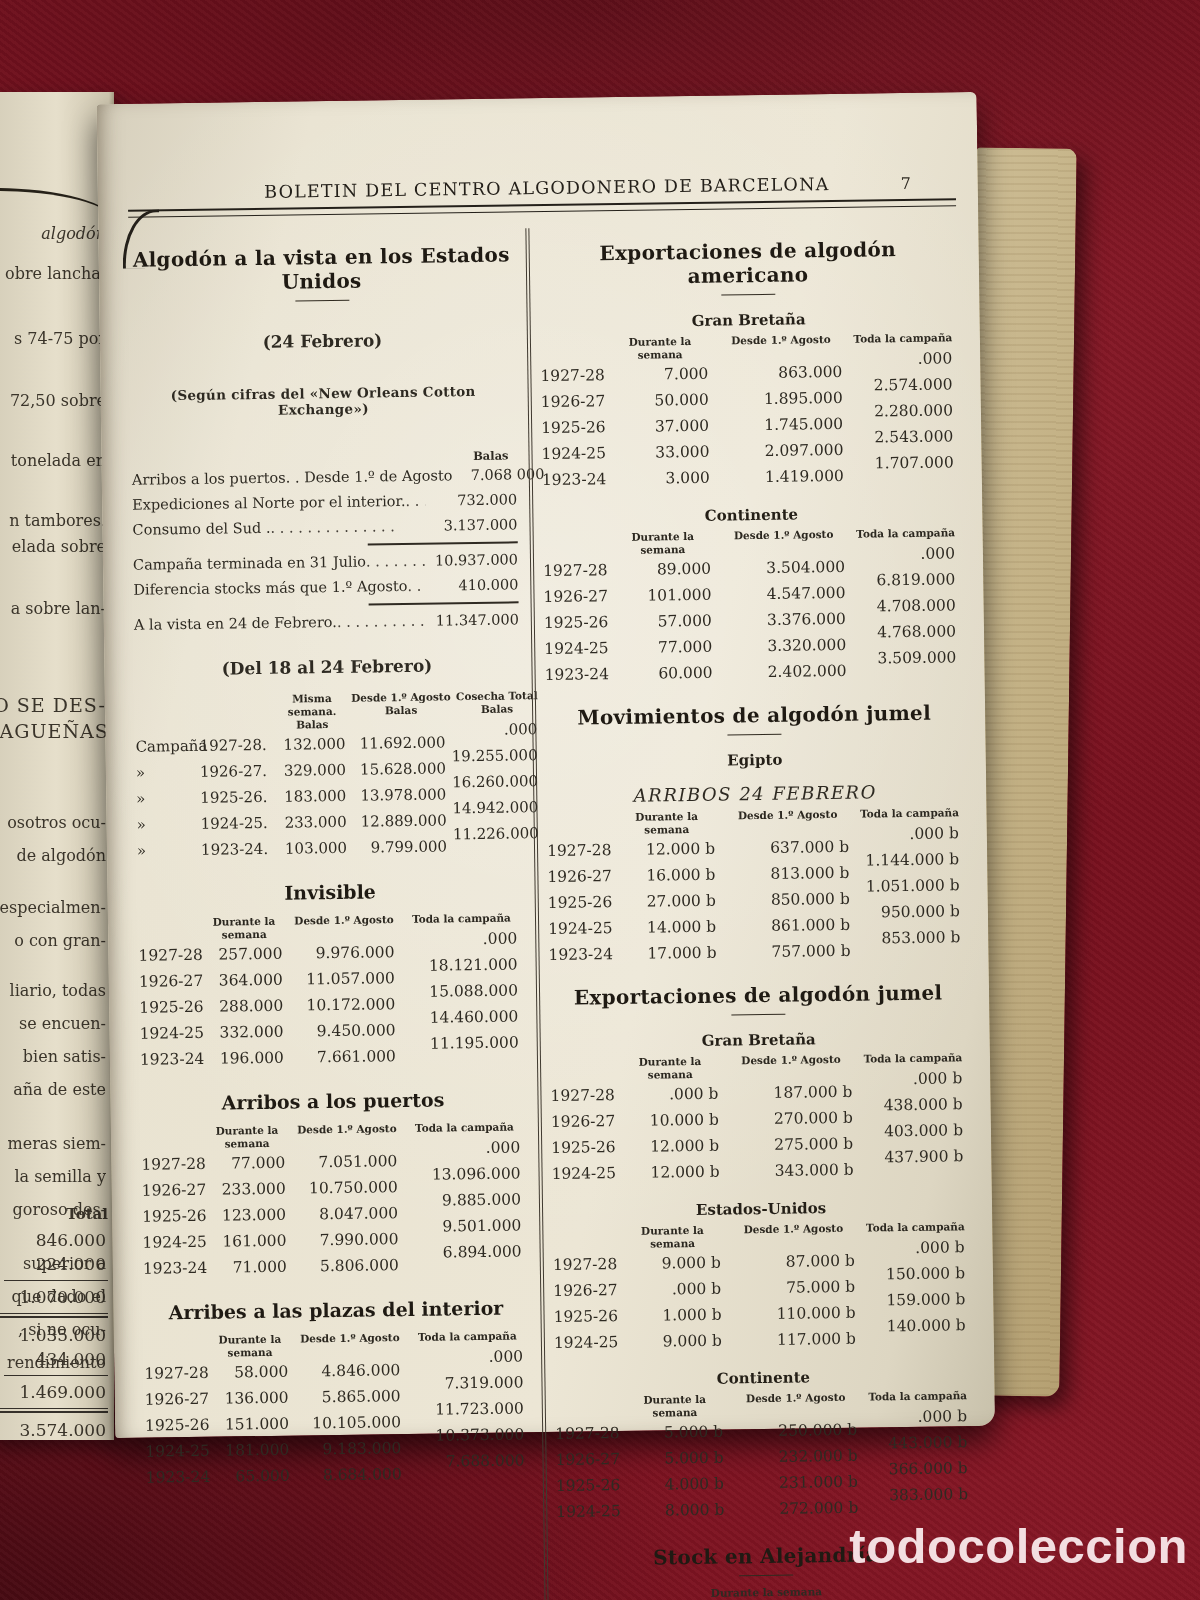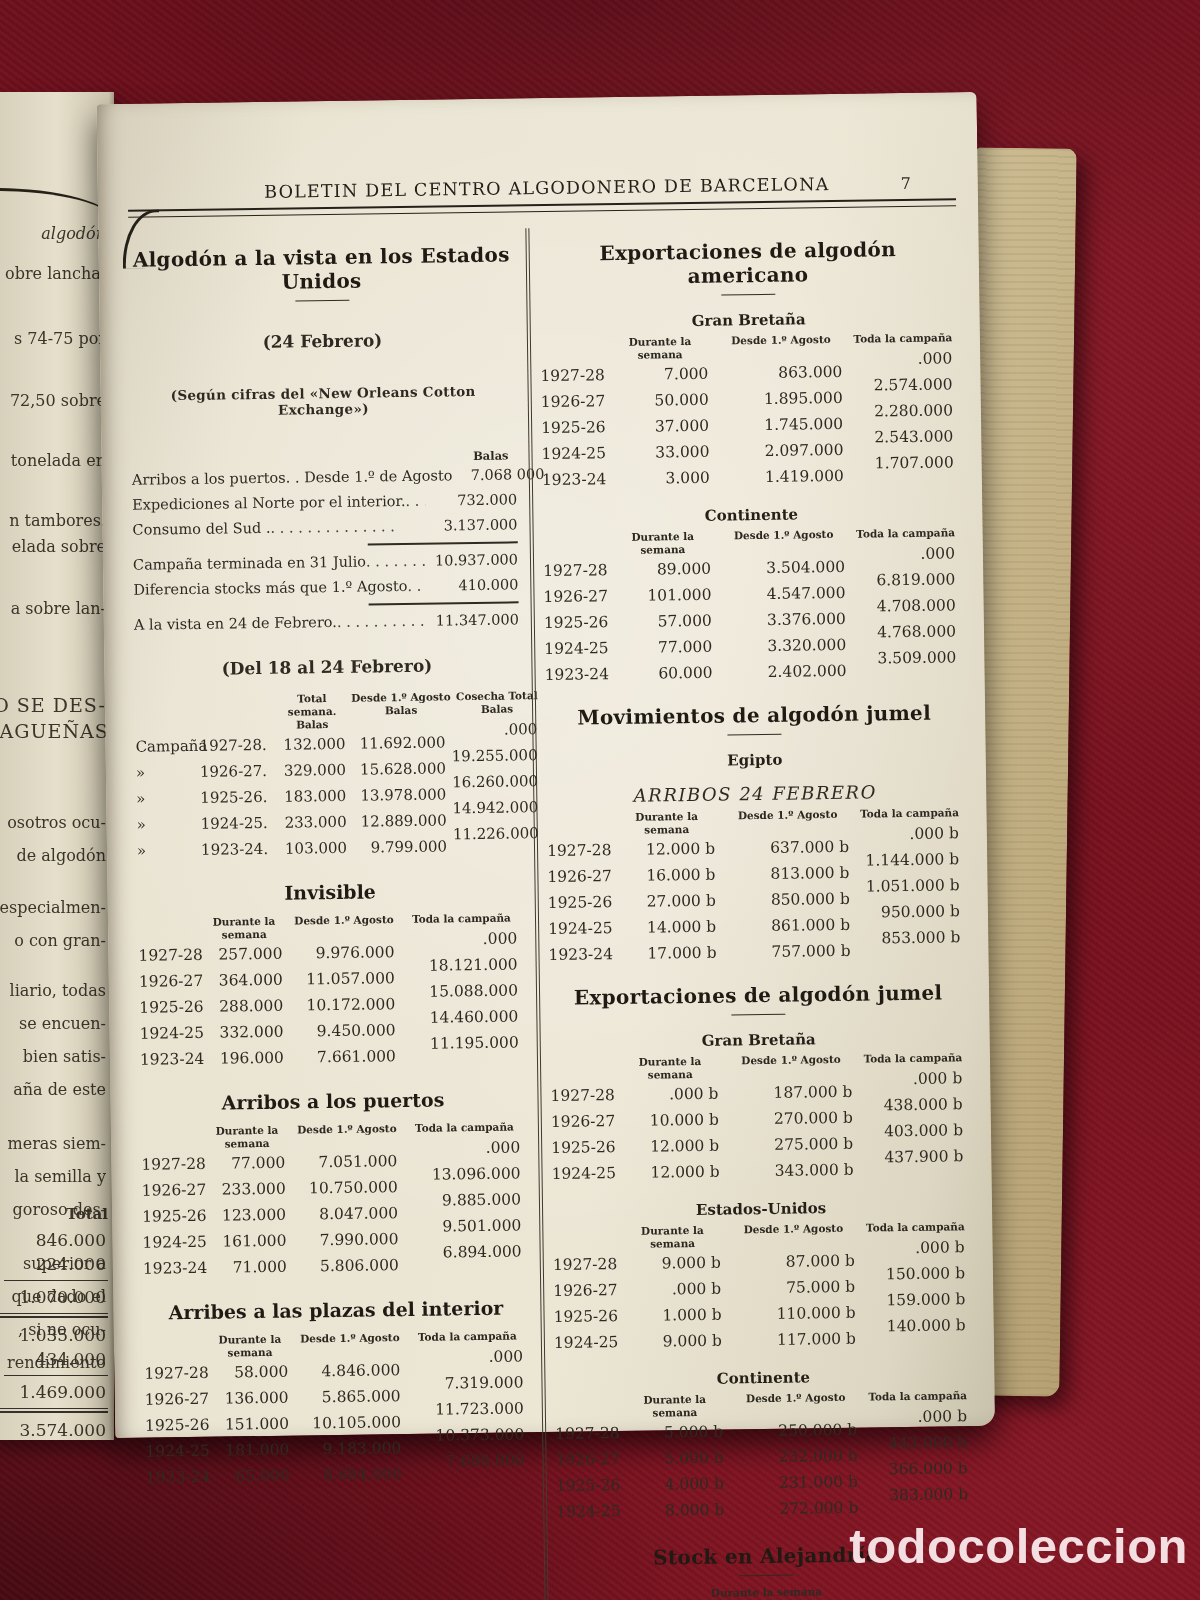--- a/index.html
+++ b/index.html
@@ -265,21 +265,21 @@
               <span class="slabel">A la vista en 24 de Febrero.</span>
               <span class="dots"></span>
               <span class="sval">11.347.000</span>
             </div>
 
         </div>
 
         <div class="week-title">(Del 18 al 24 Febrero)</div>
         <div class="ctable wt">
           <div class="ch span2"></div>
-          <div class="ch"><span>Total semana.</span><span class="sub">Balas</span></div>
+          <div class="ch"><span>Misma semana.</span><span class="sub">Balas</span></div>
           <div class="ch"><span>Desde 1.º Agosto</span><span class="sub">Balas</span></div>
           <div class="ch"><span>Cosecha Total</span><span class="sub">Balas</span></div>
 
             <div class="cp">Campaña</div>
             <div class="cy">1927-28.</div>
             <div class="cv">132.000</div>
             <div class="cv">11.692.000</div>
             <div class="cv c3stag">.000</div>
 
             <div class="cp">»</div>

